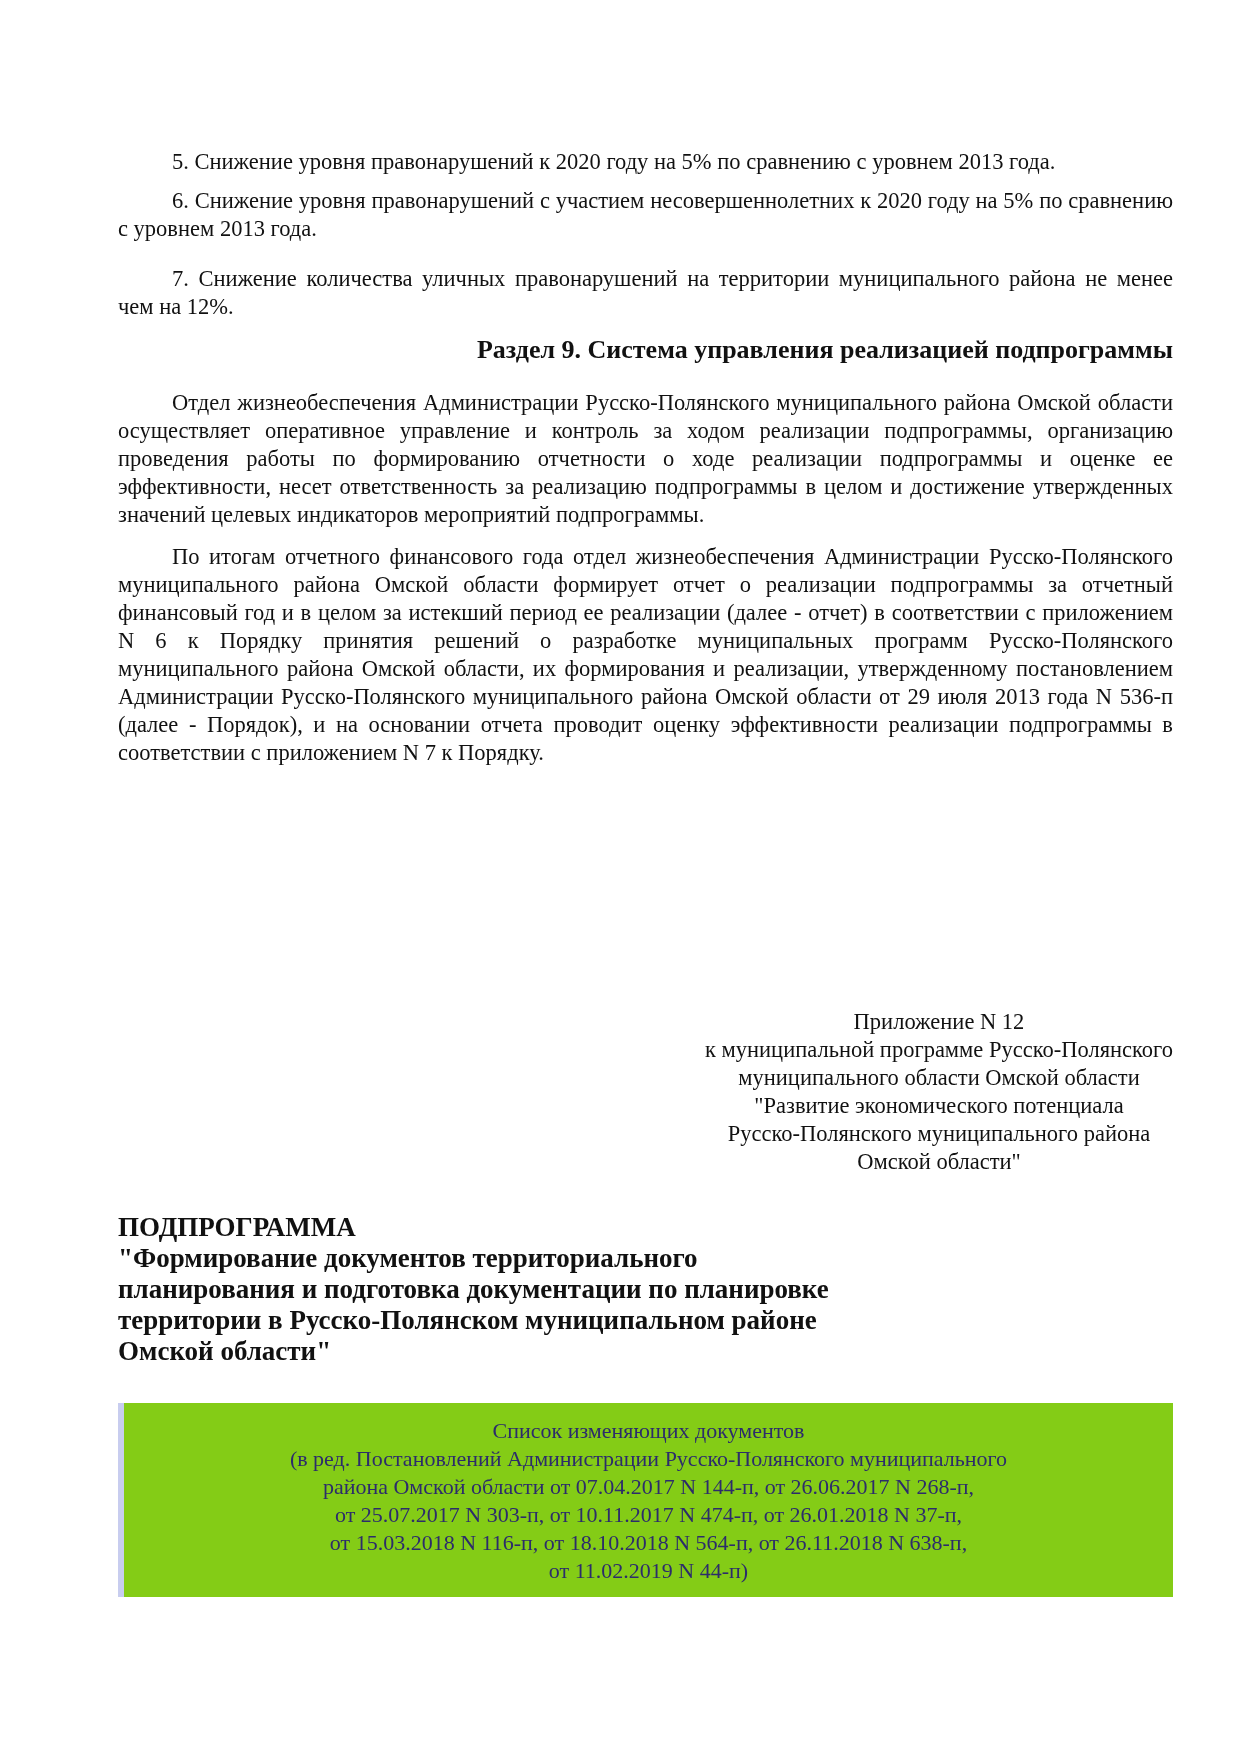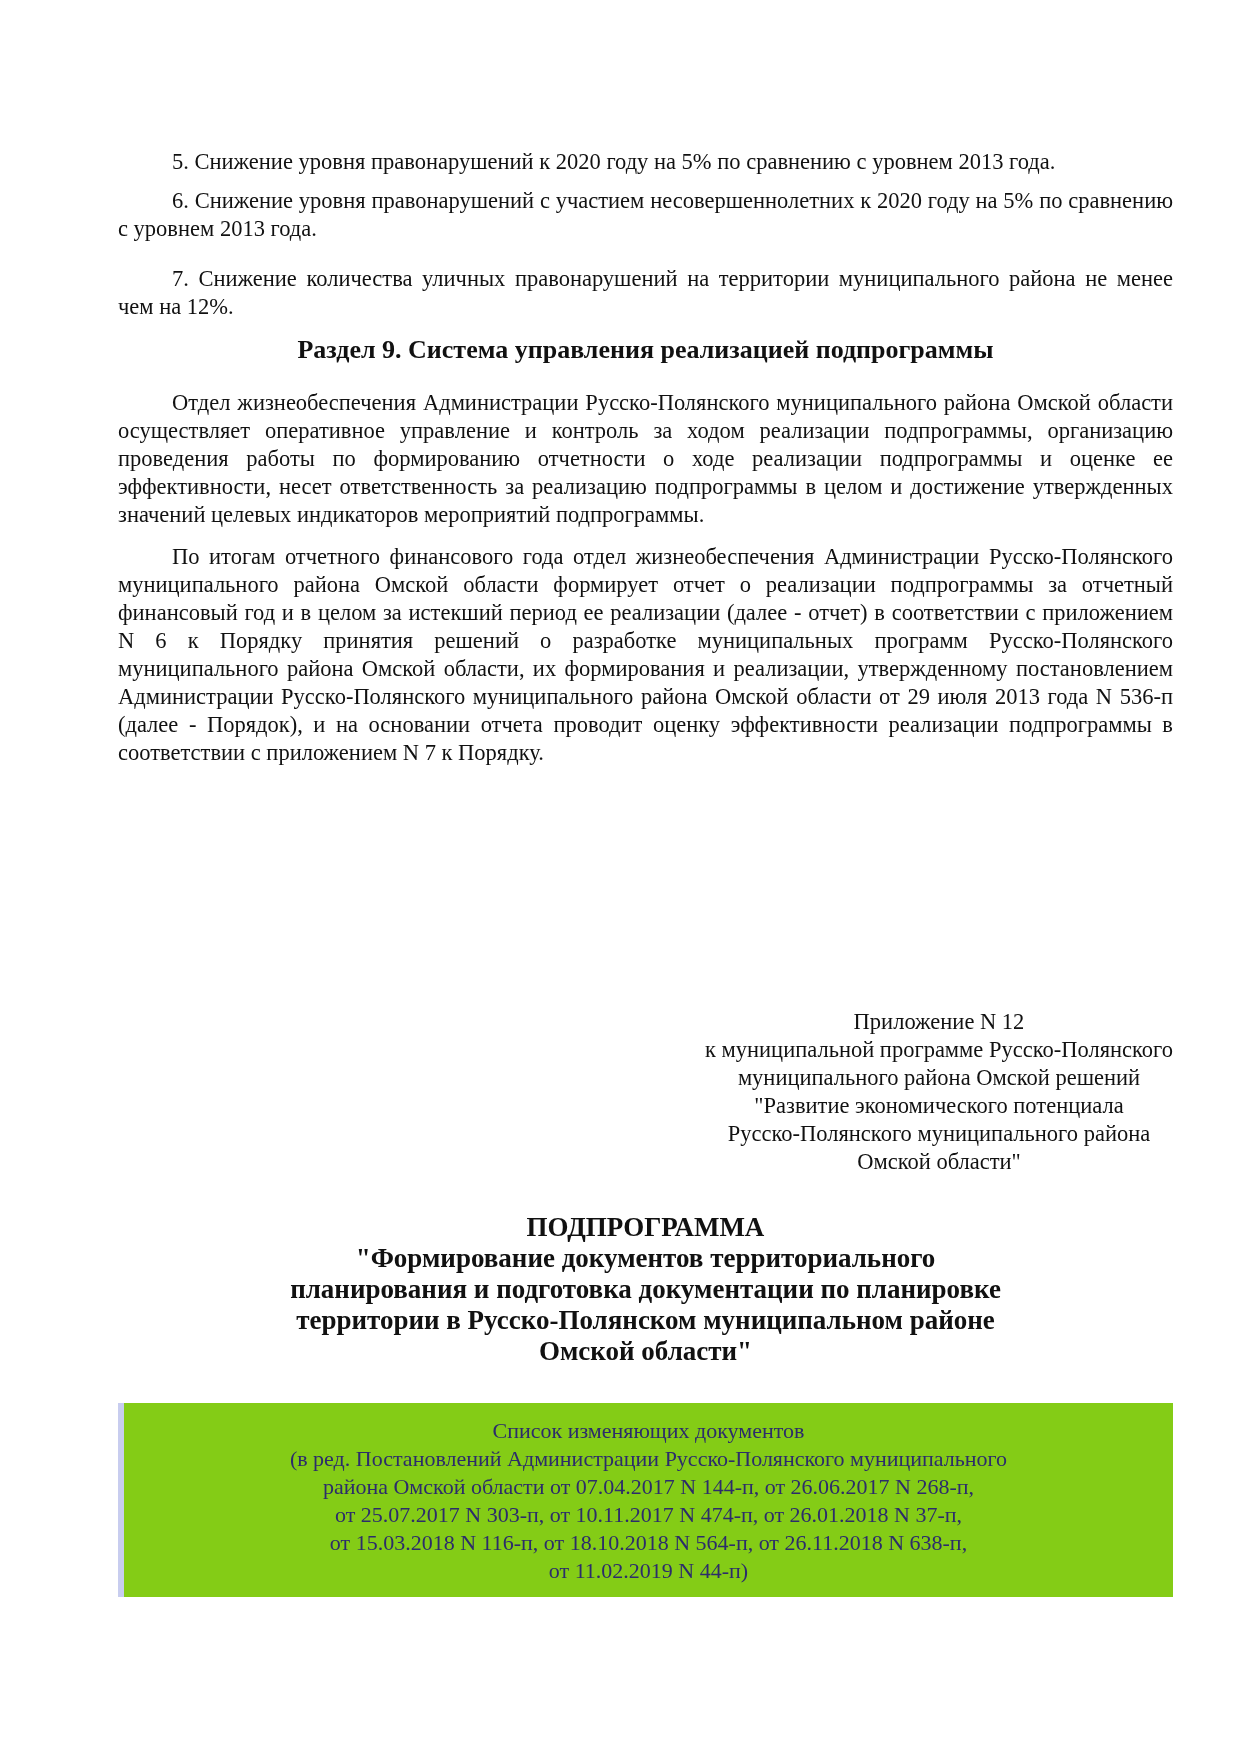--- a/index.html
+++ b/index.html
@@ -15,48 +15,48 @@
     .section-title {
       font-size: 26px; font-weight: bold; text-align: center; margin: 0;
     }
     .appendix {
       position: absolute; right: 67px; top: 1008px;
       text-align: center; font-size: 22.5px; line-height: 28px;
     }
     .appendix div { white-space: nowrap; }
     .sub-title {
       position: absolute; left: 118px; width: 1055px; top: 1212px;
-      text-align: center; font-weight: bold; font-size: 27px; line-height: 31px;
+      font-weight: bold; font-size: 27px; line-height: 31px;
     }
     .changes {
       position: absolute; left: 118px; top: 1403px; width: 1055px; height: 194px;
       background: #84cc16; border-left: 6px solid #c8cdef; box-sizing: border-box;
       color: #2c2c6b; text-align: center; font-size: 22px; line-height: 28px;
       padding-top: 14px;
     }
     .changes div { white-space: nowrap; }
   </style>
 </head>
 <body>
 
 <div class="page">
   <p class="p" style="position:absolute; top:148px; width:1055px;">5. Снижение уровня правонарушений к 2020 году на 5% по сравнению с уровнем 2013 года.</p>
   <p class="p" style="position:absolute; top:187px; width:1055px;">6. Снижение уровня правонарушений с участием несовершеннолетних к 2020 году на 5% по сравнению с уровнем 2013 года.</p>
   <p class="p" style="position:absolute; top:265px; width:1055px;">7. Снижение количества уличных правонарушений на территории муниципального района не менее чем на 12%.</p>
 
-  <h2 class="section-title" style="position:absolute; top:335px; width:1055px;">Раздел 9. Система управления реализацией подпрограммы</h2>
+  <h2 class="section-title" style="position:absolute; top:335px; width:1055px;text-align:right;">Раздел 9. Система управления реализацией подпрограммы</h2>
 
   <p class="p" style="position:absolute; top:389px; width:1055px;">Отдел жизнеобеспечения Администрации Русско-Полянского муниципального района Омской области осуществляет оперативное управление и контроль за ходом реализации подпрограммы, организацию проведения работы по формированию отчетности о ходе реализации подпрограммы и оценке ее эффективности, несет ответственность за реализацию подпрограммы в целом и достижение утвержденных значений целевых индикаторов мероприятий подпрограммы.</p>
   <p class="p" style="position:absolute; top:543px; width:1055px;">По итогам отчетного финансового года отдел жизнеобеспечения Администрации Русско-Полянского муниципального района Омской области формирует отчет о реализации подпрограммы за отчетный финансовый год и в целом за истекший период ее реализации (далее - отчет) в соответствии с приложением N 6 к Порядку принятия решений о разработке муниципальных программ Русско-Полянского муниципального района Омской области, их формирования и реализации, утвержденному постановлением Администрации Русско-Полянского муниципального района Омской области от 29 июля 2013 года N 536-п (далее - Порядок), и на основании отчета проводит оценку эффективности реализации подпрограммы в соответствии с приложением N 7 к Порядку.</p>
 </div>
 
 <div class="appendix">
   <div>Приложение N 12</div>
   <div>к муниципальной программе Русско-Полянского</div>
-  <div>муниципального района Омской решений</div>
+  <div>муниципального области Омской области</div>
   <div>"Развитие экономического потенциала</div>
   <div>Русско-Полянского муниципального района</div>
   <div>Омской области"</div>
 </div>
 
 <div class="sub-title">
   <div>ПОДПРОГРАММА</div>
   <div>"Формирование документов территориального</div>
   <div>планирования и подготовка документации по планировке</div>
   <div>территории в Русско-Полянском муниципальном районе</div>

